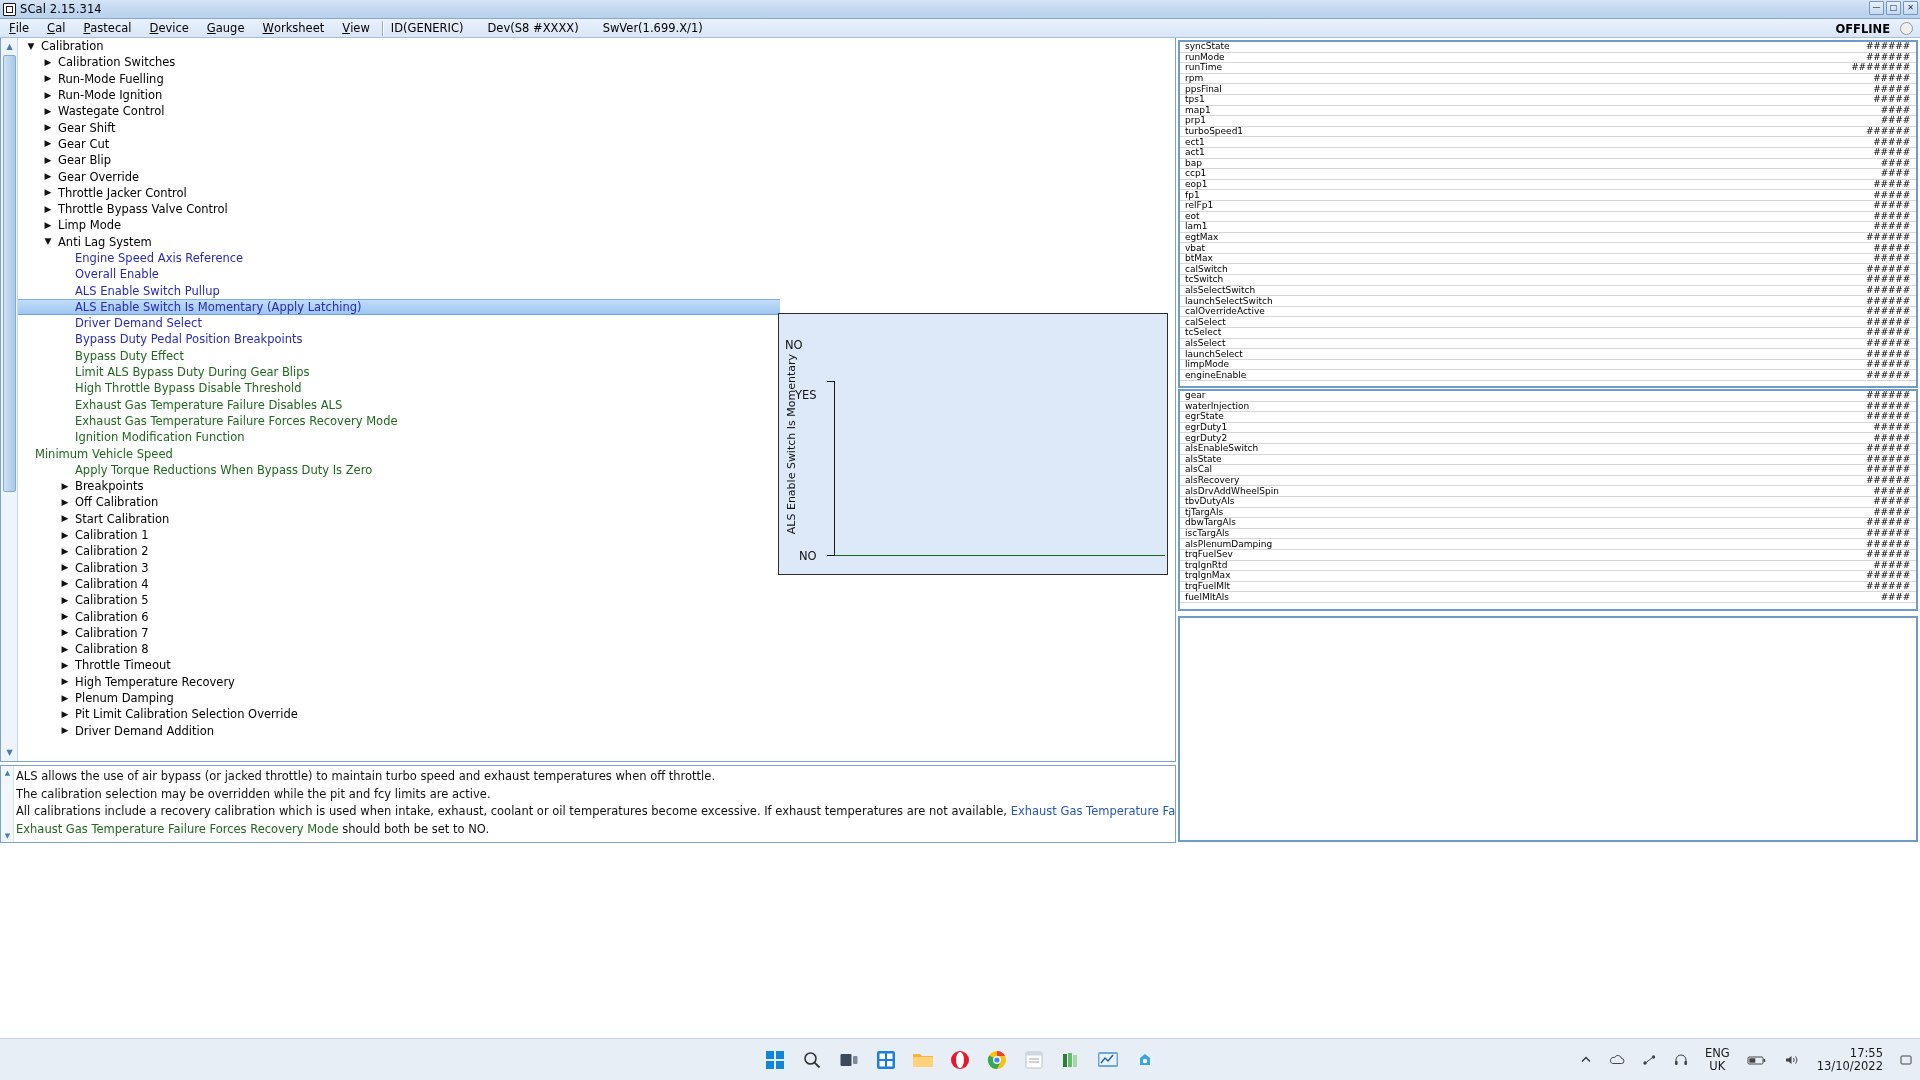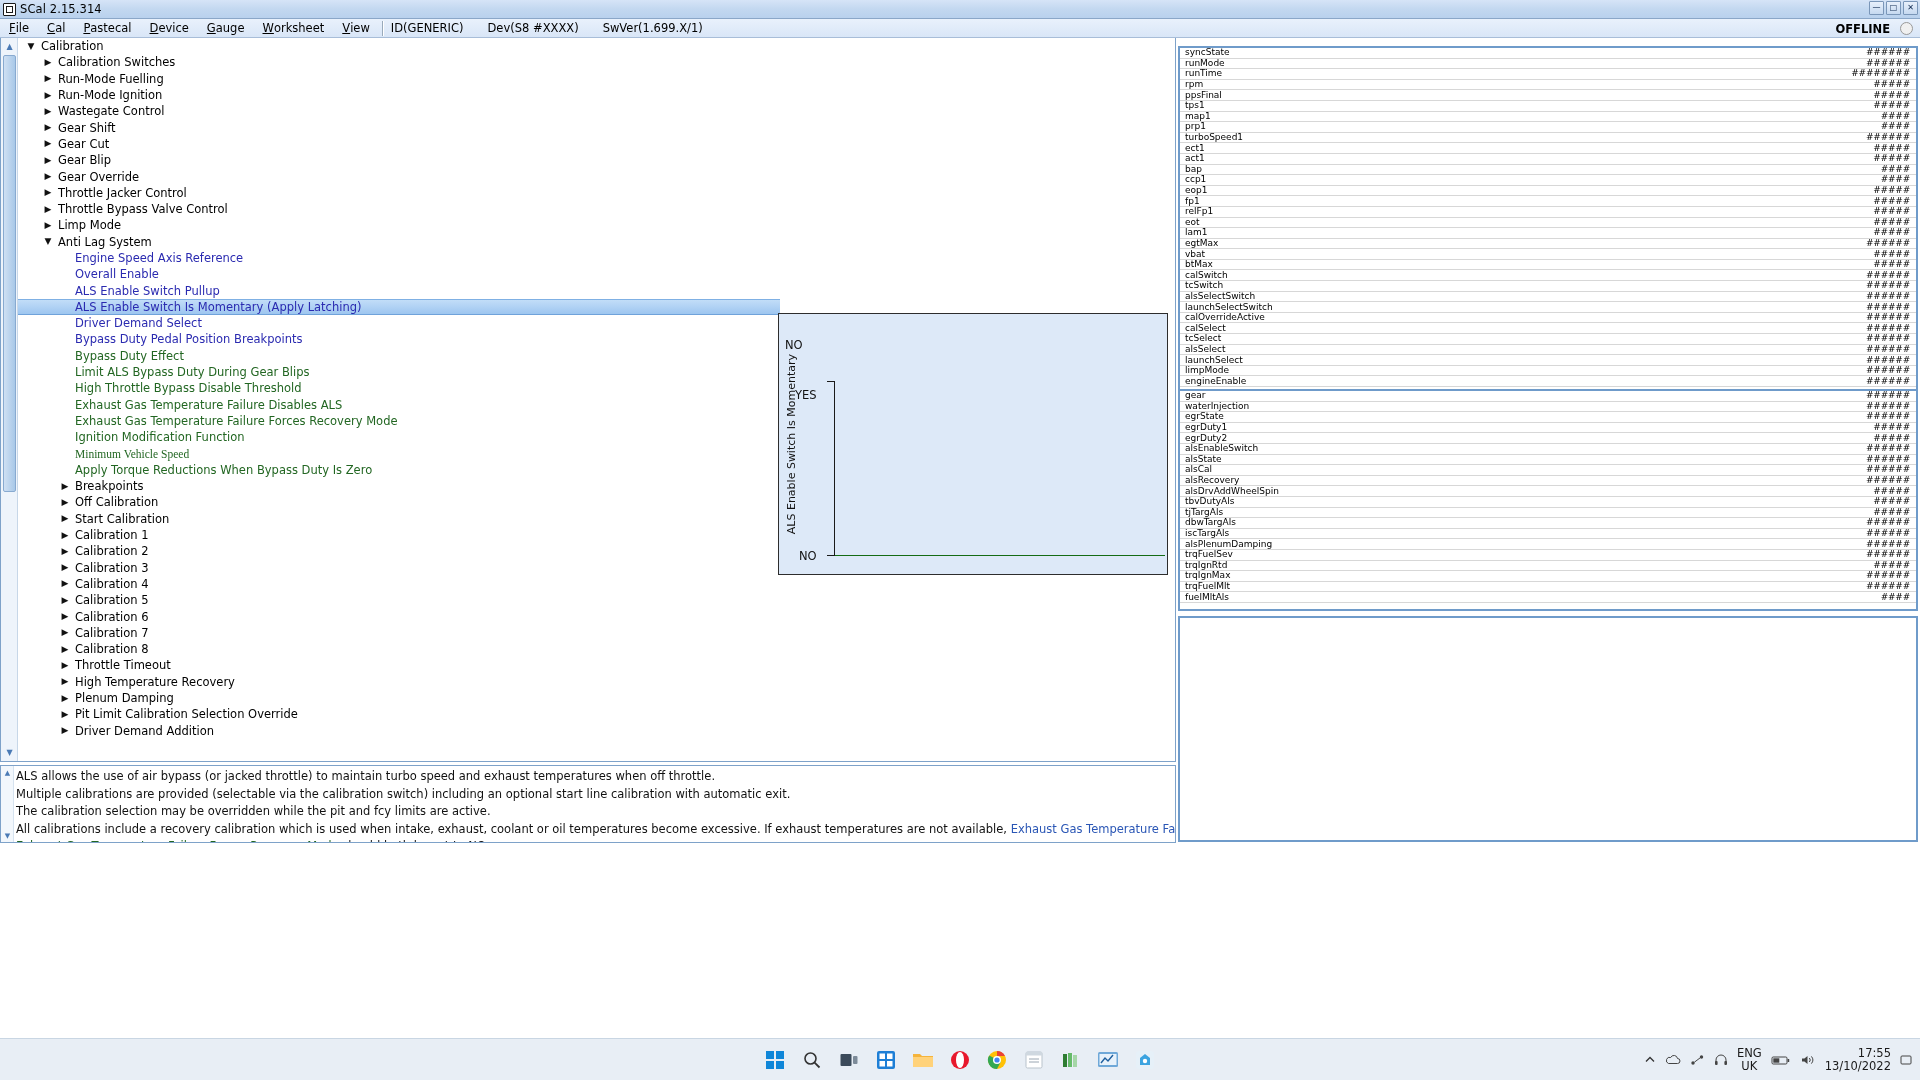--- a/index.html
+++ b/index.html
@@ -129,21 +129,21 @@
   .tick-no  { position: absolute; left: 48px; top: 241px; width: 8px; height: 1px; background: #1a1a1a; }
   .series-line {
     position: absolute; left: 56px; top: 241px; width: 330px; height: 1px; background: #146b14;
   }
 
   
   .gauge-panel {
     position: absolute; background: #ffffff;
     border: 2px solid #6f9bca; overflow: hidden;
   }
-  #gauge-panel-1 { left: 1178px; top: 46px; width: 740px; height: 348px; }
+  #gauge-panel-1 { left: 1178px; top: 40px; width: 740px; height: 348px; }
   #gauge-panel-2 { left: 1178px; top: 389px; width: 740px; height: 222px; }
   #gauge-panel-3 { left: 1178px; top: 616px; width: 740px; height: 226px; }
   .gauge-row {
     height: 10.6px; display: flex; align-items: center; justify-content: space-between;
     border-bottom: 1px solid #d7d7d7; font-size: 9px; color: #000;
     padding: 0 6px 0 5px; line-height: 1;
   }
   .gauge-name { white-space: nowrap; }
   .gauge-val { white-space: nowrap; letter-spacing: -0.2px; }
 
@@ -176,21 +176,21 @@
   .tb-center {
     position: absolute; left: 50%; transform: translateX(-50%); top: 0;
     height: 42px; display: flex; align-items: center; gap: 11px;
   }
   .tb-icon {
     width: 26px; height: 26px; border-radius: 4px;
     display: flex; align-items: center; justify-content: center; position: relative;
   }
   .tb-right {
     position: absolute; right: 8px; top: 0; height: 42px;
-    display: flex; align-items: center; gap: 9px; font-size: 11px; color: #1a1a1a;
+    display: flex; align-items: center; gap: 17px; font-size: 11px; color: #1a1a1a;
   }
   .tb-clock { text-align: right; line-height: 13px; font-size: 11.5px; }
   .tb-lang { text-align: center; line-height: 13px; font-size: 11.5px; }
   .tb-sys { display: flex; align-items: center; gap: 8px; }
 </style>
 </head>
 <body>
 
 <div class="titlebar">
   <span class="title-icon"></span>
@@ -339,21 +339,21 @@
         <span class="tlabel c-green">Exhaust Gas Temperature Failure Disables ALS</span>
       </div>
       <div class="tnode" style="padding-left: 40px;">
         <span class="tw"></span>
         <span class="tlabel c-green">Exhaust Gas Temperature Failure Forces Recovery Mode</span>
       </div>
       <div class="tnode" style="padding-left: 40px;">
         <span class="tw"></span>
         <span class="tlabel c-green">Ignition Modification Function</span>
       </div>
-      <div class="tnode" style="padding-left: 40px; font-family: Liberation Serif, serif;">
+      <div class="tnode" style="">
         <span class="tw"></span>
         <span class="tlabel c-green">Minimum Vehicle Speed</span>
       </div>
       <div class="tnode" style="padding-left: 40px;">
         <span class="tw"></span>
         <span class="tlabel c-green">Apply Torque Reductions When Bypass Duty Is Zero</span>
       </div>
       <div class="tnode" style="padding-left: 40px;">
         <span class="tw">▶</span>
         <span class="tlabel c-black">Breakpoints</span>
@@ -648,21 +648,20 @@
   </div>
 <div class="gauge-panel" id="gauge-panel-3"></div>
 
 <div class="desc-panel">
   <div class="desc-scroll">
     <span class="desc-arrow up">▲</span>
     <span class="desc-arrow down">▼</span>
   </div>
   <div class="desc-body" id="desc-body">
       <div class="desc-line"><span>ALS allows the use of air bypass (or jacked throttle) to maintain turbo speed and exhaust temperatures when off throttle.</span></div>
-      <div class="desc-line"><span>Multiple calibrations are provided (selectable via the calibration switch) including an optional start line calibration with automatic exit.</span></div>
       <div class="desc-line"><span>The calibration selection may be overridden while the pit and fcy limits are active.</span></div>
       <div class="desc-line"><span>All calibrations include a recovery calibration which is used when intake, exhaust, coolant or oil temperatures become excessive. If exhaust temperatures are not available, </span><span class="lnk">Exhaust Gas Temperature Failure Disables ALS</span></div>
       <div class="desc-line"><span class="grn">Exhaust Gas Temperature Failure Forces Recovery Mode</span><span> should both be set to NO.</span></div>
     </div>
 </div>
 
 <div class="taskbar">
   <div class="tb-center">
     <span class="tb-icon">
       <svg width="20" height="20" viewBox="0 0 20 20">

